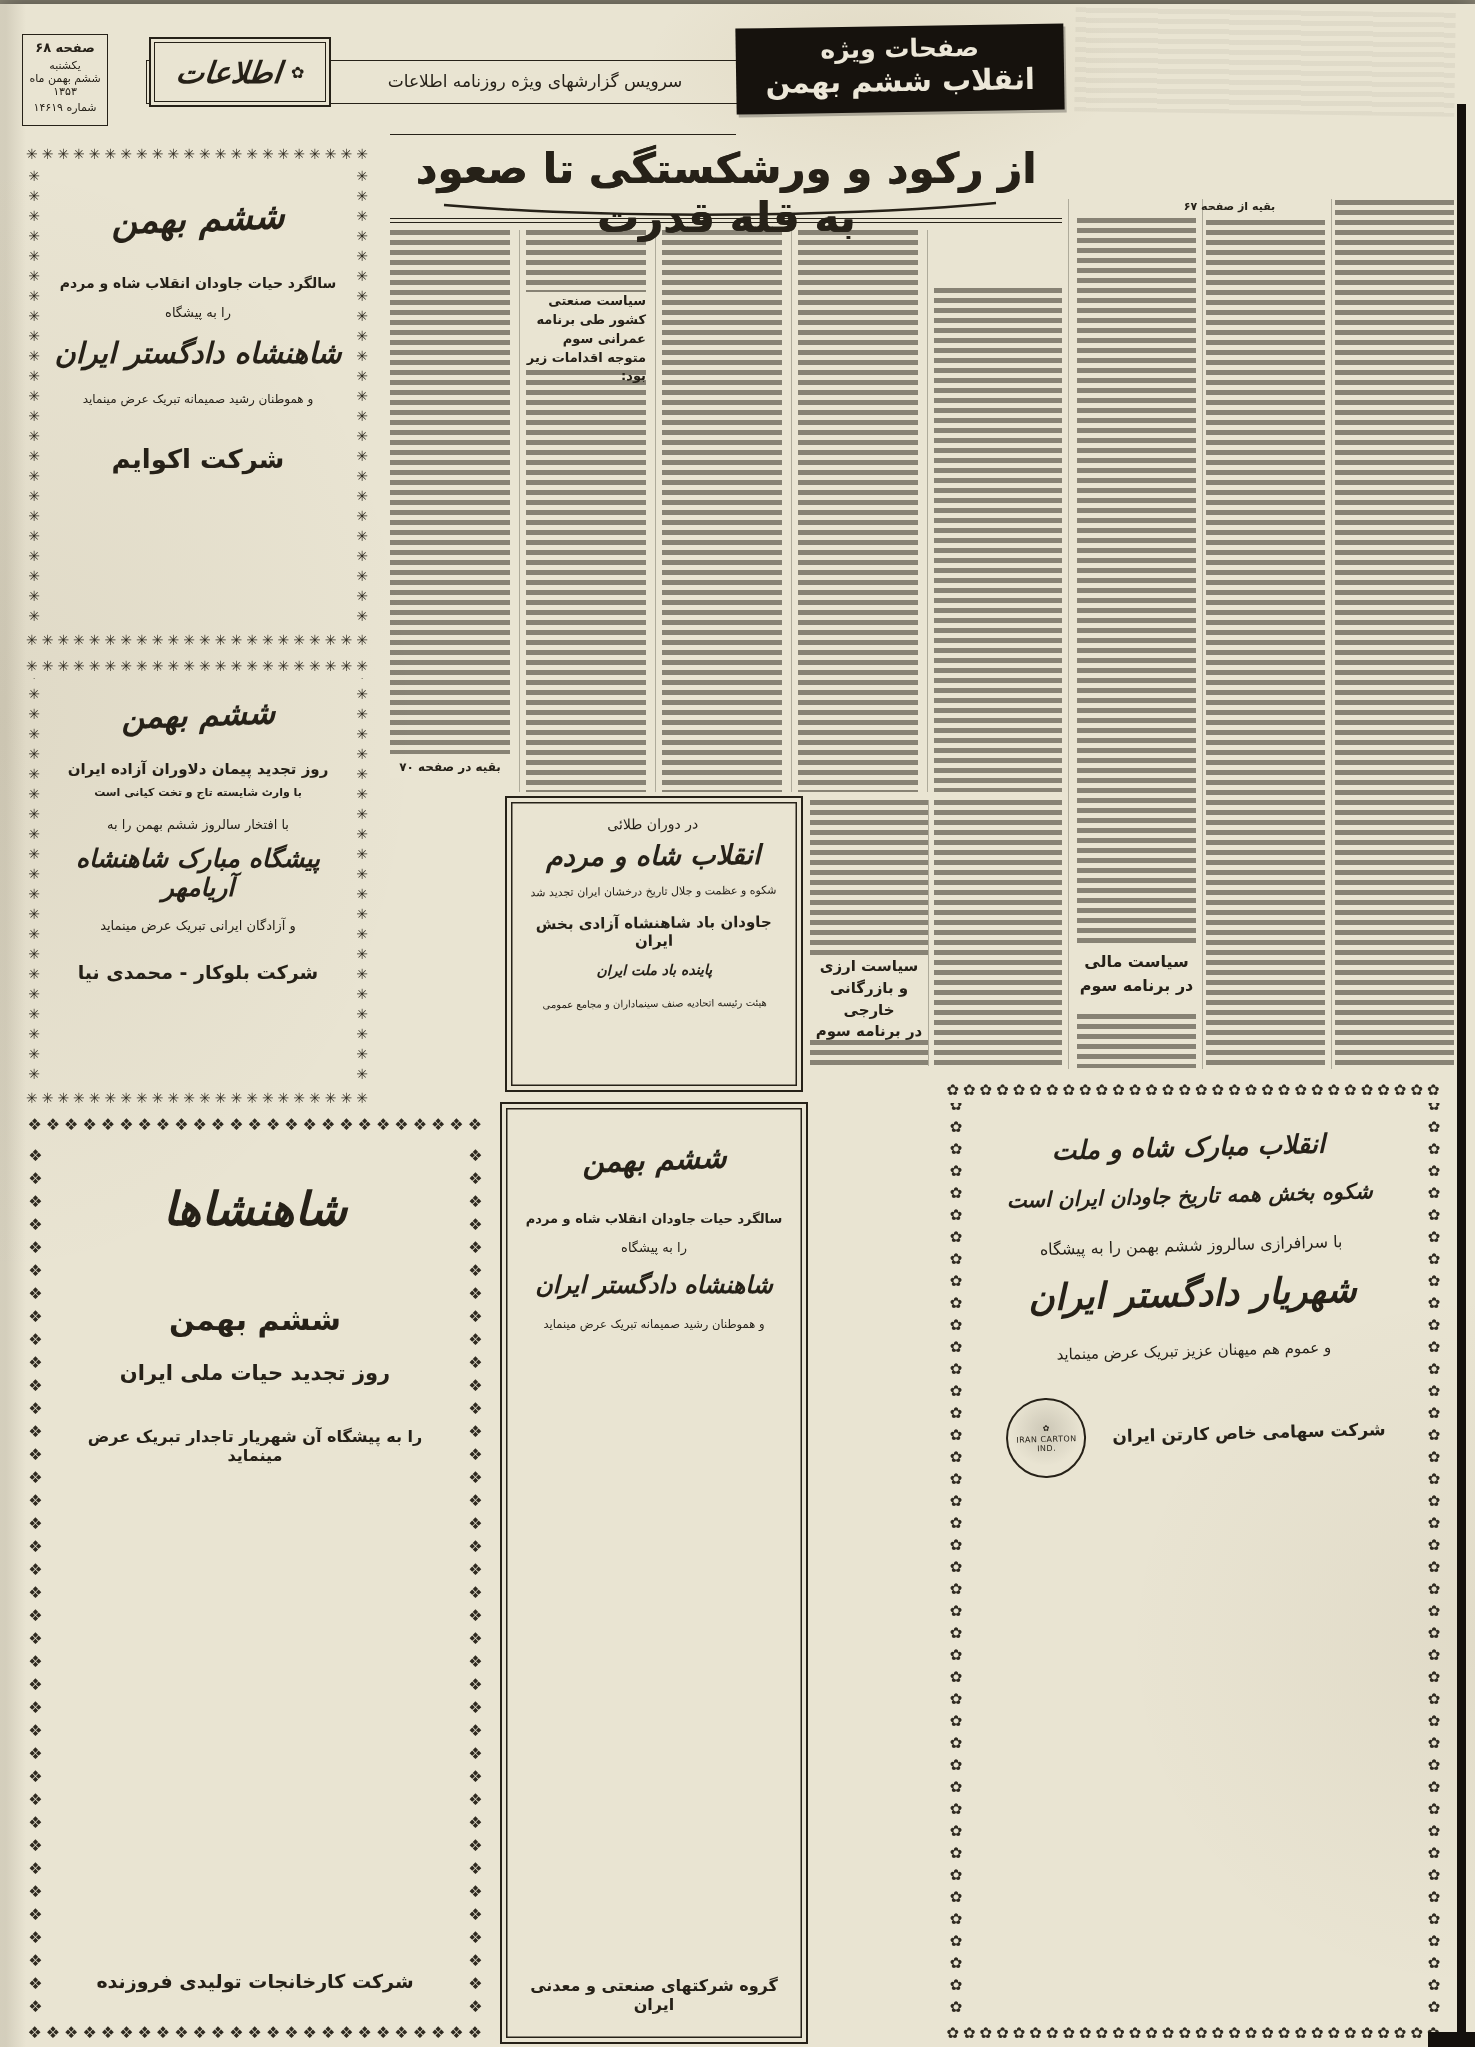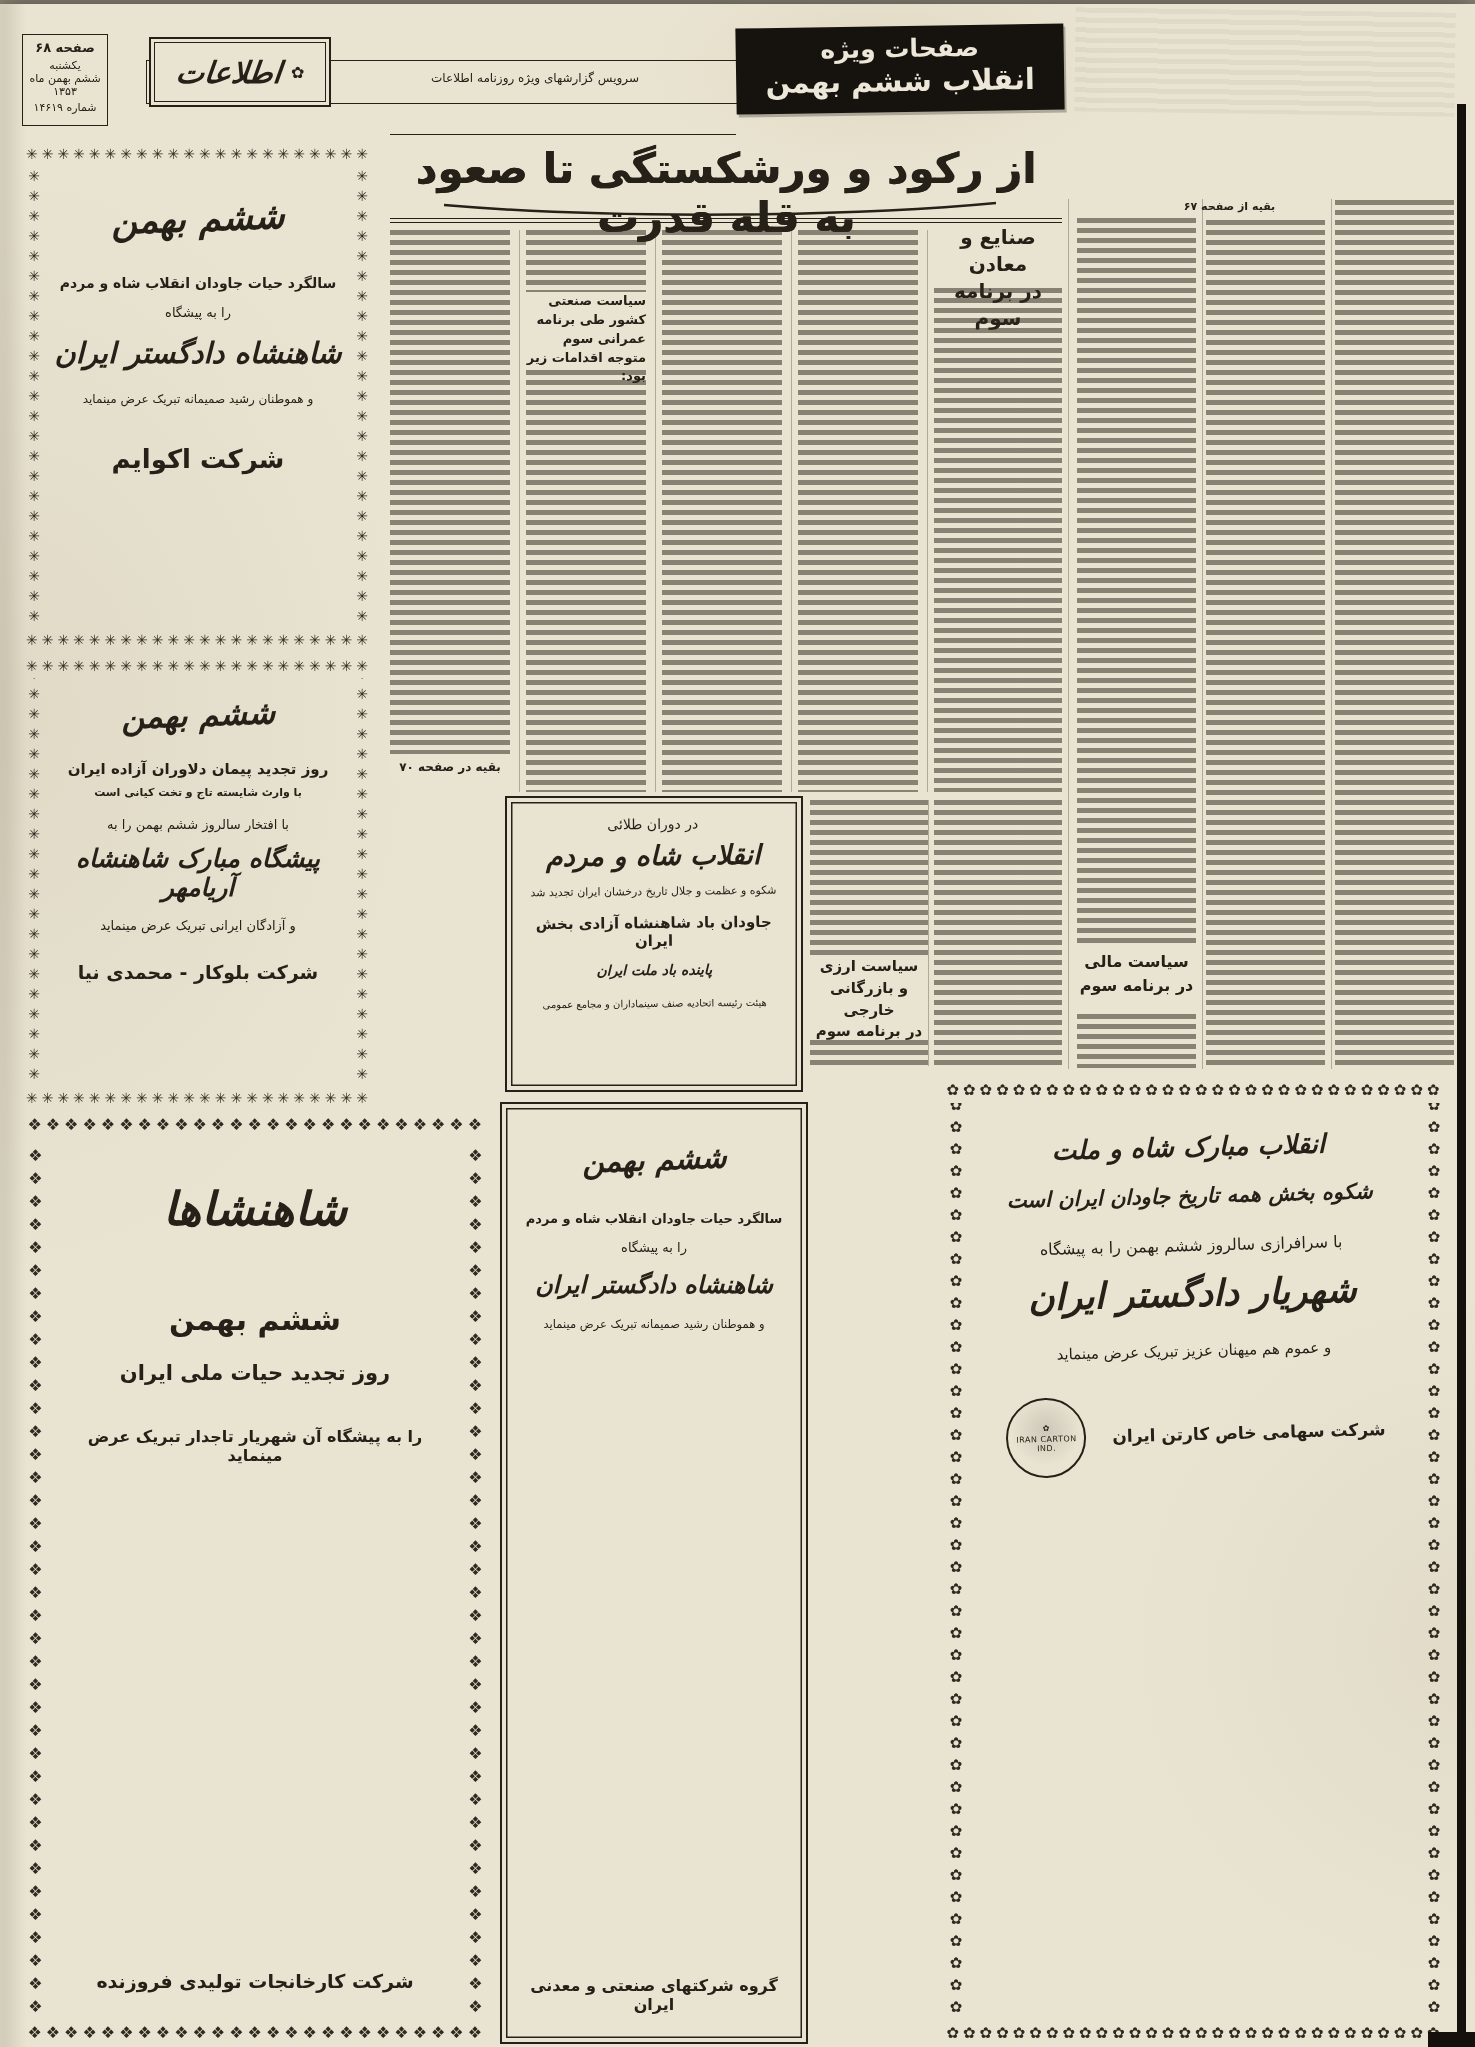--- a/index.html
+++ b/index.html
@@ -64,21 +64,21 @@
     <div style="font-size:11px;margin-top:3px;">شماره ۱۴۶۱۹</div>
   </div>
 
   <div class="abs boxline" style="left:146px;top:56px;width:916px;height:44px;"></div>
 
   <div class="abs paperbg" style="left:149px;top:33px;width:182px;height:70px;border:2px solid var(--ink);box-shadow:inset 0 0 0 3px var(--paper), inset 0 0 0 4px var(--ink);display:flex;align-items:center;justify-content:center;gap:10px;">
     <span style="font-size:16px;">✿</span>
     <span class="script" style="font-size:30px;transform:skewX(-6deg);">اطلاعات</span>
   </div>
 
-  <div class="abs ctr" style="left:350px;top:67px;width:370px;font-size:12px;text-align:center;">سرویس گزارشهای ویژه روزنامه اطلاعات</div>
+  <div class="abs ctr" style="left:350px;top:67px;width:370px;font-size:17px;text-align:center;">سرویس گزارشهای ویژه روزنامه اطلاعات</div>
 
   <div class="abs banner" style="left:736px;top:22px;width:328px;height:86px;">
     <div class="bold" style="font-size:25px;margin-top:2px;">صفحات ویژه</div>
     <div class="bold" style="font-size:29px;margin-top:1px;">انقلاب ششم بهمن</div>
   </div>
 
   <div class="abs ft" style="left:1075px;top:6px;width:380px;height:104px;opacity:.10;transform:rotate(.8deg);"></div>
 
   <div class="abs" style="left:390px;top:130px;width:346px;border-top:1.5px solid var(--ink);"></div>
 
@@ -97,24 +97,20 @@
 
   <div class="abs ft" style="left:390px;top:226px;width:120px;height:524px;"></div>
   <div class="abs paperbg ctr bold" style="left:390px;top:756px;width:120px;height:18px;font-size:12px;">بقیه در صفحه ۷۰</div>
 
   <div class="abs ft" style="left:526px;top:226px;width:120px;height:562px;"></div>
   <div class="abs paperbg bold" style="left:526px;top:288px;width:120px;height:76px;font-size:13px;line-height:1.45;text-align:right;">سیاست صنعتی کشور طی برنامه عمرانی سوم متوجه اقدامات زیر بود:</div>
 
   <div class="abs ft" style="left:662px;top:226px;width:120px;height:562px;"></div>
   <div class="abs ft" style="left:798px;top:226px;width:120px;height:562px;"></div>
 
-  <div class="abs ctr bold" style="left:934px;top:220px;width:128px;font-size:20px;line-height:1.35;">
-    <div>صنایع و معادن</div>
-    <div>در برنامه سوم</div>
-  </div>
   <div class="abs ft" style="left:934px;top:284px;width:128px;height:504px;"></div>
 
   <div class="abs ft" style="left:810px;top:796px;width:118px;height:266px;"></div>
   <div class="abs paperbg ctr bold" style="left:810px;top:952px;width:118px;height:80px;font-size:15px;line-height:1.45;">
     <div>سیاست ارزی</div>
     <div>و بازرگانی خارجی</div>
     <div>در برنامه سوم</div>
   </div>
   <div class="abs vrule" style="left:928px;top:796px;height:266px;"></div>
   <div class="abs ft" style="left:934px;top:796px;width:128px;height:266px;"></div>

